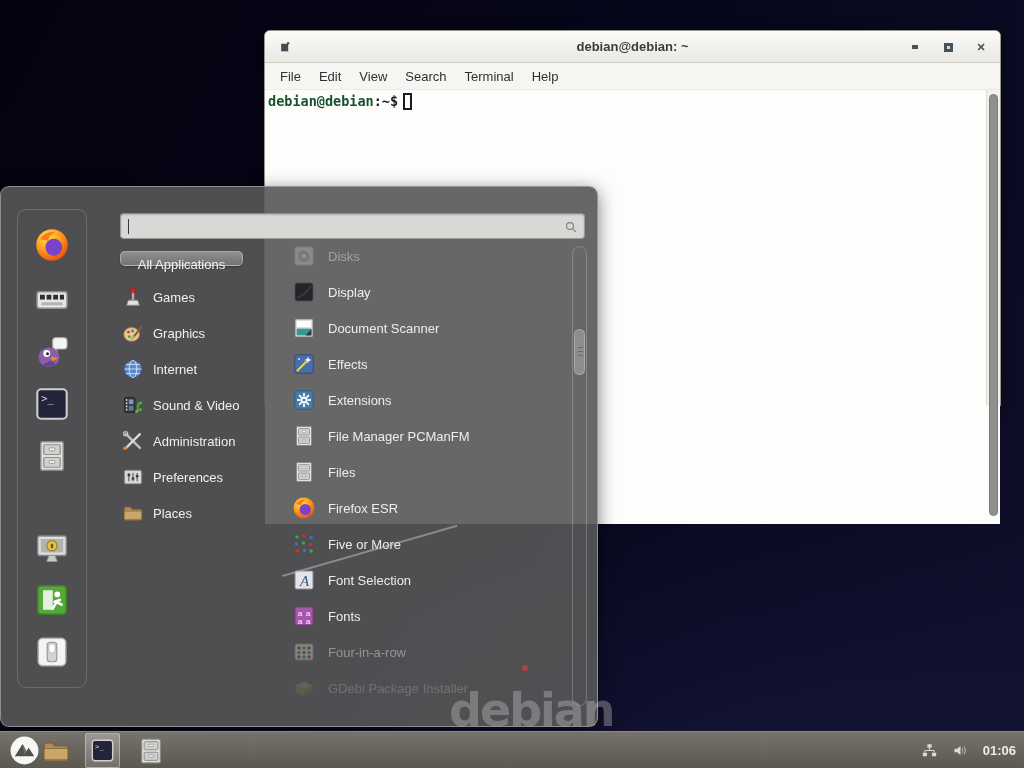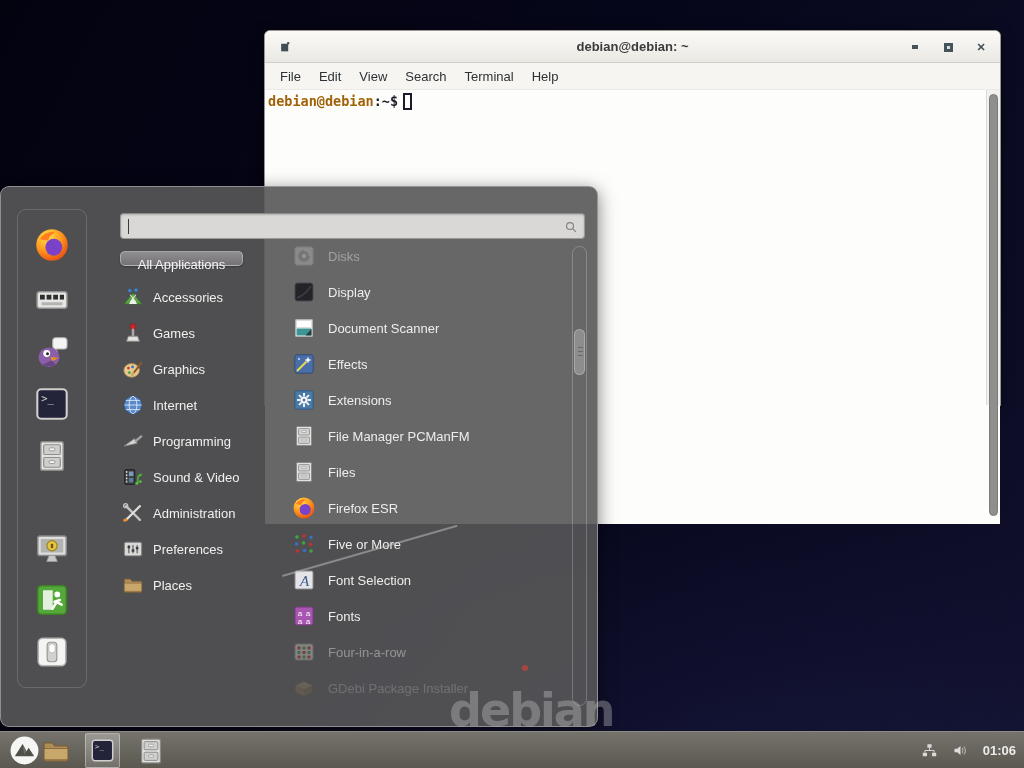--- a/index.html
+++ b/index.html
@@ -38,21 +38,21 @@
   .term-menubar {
     height:27px; background:#f6f5f1; display:flex; align-items:center; padding-left:6px;
     border-bottom:1px solid #eceae5;
   }
   .term-menubar .mi { padding:0 9px; font-size:13px; color:#2d3236; line-height:27px; cursor:default; }
   .term-body {
     position:relative; height:434px; background:#fdfdfb;
     font-family:"DejaVu Sans Mono", monospace; font-size:13.5px; font-weight:bold;
   }
   .prompt-line { position:absolute; left:3px; top:3px; white-space:pre; }
-  .prompt-user { color:#a16207;margin-top:32px; }
+  .prompt-user { color:#14532d;margin-top:32px; }
   .prompt-suffix { color:#1a1a28; }
   .term-cursor {
     display:inline-block; width:9px; height:17px; border:2px solid #1a1a28;
     vertical-align:middle; margin-left:5px; margin-top:-2px;
   }
   .term-scrollbar {
     position:absolute; right:0; top:59px; bottom:0; width:14px;
     background:#f2f1ee; border-left:1px solid #dddbd5;
   }
   .term-scroll-thumb {
@@ -257,32 +257,20 @@
         </svg>
       </span>
   </div>
 
   <div class="all-apps-btn">All Applications</div>
 
   <div class="cat-list" id="cat-list">
       <div class="cat-row">
         <span class="cat-ic">
           <svg viewBox="0 0 24 24">
-            <circle cx="8.5" cy="5" r="2" fill="#4a86c8" stroke="#2f5f9a" stroke-width=".7"></circle>
-            <circle cx="15.2" cy="4.5" r="2" fill="#4a86c8" stroke="#2f5f9a" stroke-width=".7"></circle>
-            <path d="M2.5 19.5 L12 7.5 L21.5 19.5 Z" fill="#5aa445" stroke="#3a7a2a"></path>
-            <path d="M7.5 19.5 L12 13 L16.5 19.5 Z" fill="#eef4ea"></path>
-            <path d="M9 9.5 l6 8 M15 9.5 l-6 8" stroke="#e8e8e6" stroke-width="1.2"></path>
-          </svg>
-        </span>
-        <span class="cat-label">Accessories</span>
-      </div>
-      <div class="cat-row">
-        <span class="cat-ic">
-          <svg viewBox="0 0 24 24">
             <circle cx="12" cy="5.2" r="3.2" fill="#c42a2a" stroke="#8e1a1a" stroke-width=".7"></circle>
             <rect x="10.8" y="7.5" width="2.4" height="8" fill="#b0b0ae" stroke="#808080" stroke-width=".5"></rect>
             <path d="M5 21 h14 l-2-5.5 h-10z" fill="#e2e2e0" stroke="#8a8a88"></path>
           </svg>
         </span>
         <span class="cat-label">Games</span>
       </div>
       <div class="cat-row">
         <span class="cat-ic">
           <svg viewBox="0 0 24 24">
@@ -298,29 +286,20 @@
       </div>
       <div class="cat-row">
         <span class="cat-ic">
           <svg viewBox="0 0 24 24">
             <circle cx="12" cy="12" r="9.5" fill="#5b8ac9" stroke="#2f5a94"></circle>
             <ellipse cx="12" cy="12" rx="4.2" ry="9.5" fill="none" stroke="rgba(255,255,255,.75)"></ellipse>
             <path d="M2.5 12 h19 M4.2 7 h15.6 M4.2 17 h15.6" stroke="rgba(255,255,255,.75)" fill="none"></path>
           </svg>
         </span>
         <span class="cat-label">Internet</span>
-      </div>
-      <div class="cat-row">
-        <span class="cat-ic">
-          <svg viewBox="0 0 24 24">
-            <path d="M2.5 17.5 L13.5 9.5 L16.5 14.5 Z" fill="#d6d6d4" stroke="#8e8e8c"></path>
-            <path d="M15 12 L21 7" stroke="#a0a09e" stroke-width="2.6" stroke-linecap="round"></path>
-          </svg>
-        </span>
-        <span class="cat-label">Programming</span>
       </div>
       <div class="cat-row">
         <span class="cat-ic">
           <svg viewBox="0 0 24 24">
             <rect x="3" y="4" width="11" height="16" rx="1" fill="#3c3c40" stroke="#1e1e22"></rect>
             <rect x="4.2" y="5.5" width="1.6" height="2" fill="#d8d8d6"></rect>
             <rect x="4.2" y="9" width="1.6" height="2" fill="#d8d8d6"></rect>
             <rect x="4.2" y="12.5" width="1.6" height="2" fill="#d8d8d6"></rect>
             <rect x="4.2" y="16" width="1.6" height="2" fill="#d8d8d6"></rect>
             <rect x="7.5" y="6" width="5" height="5" fill="#7a9ab8"></rect>

